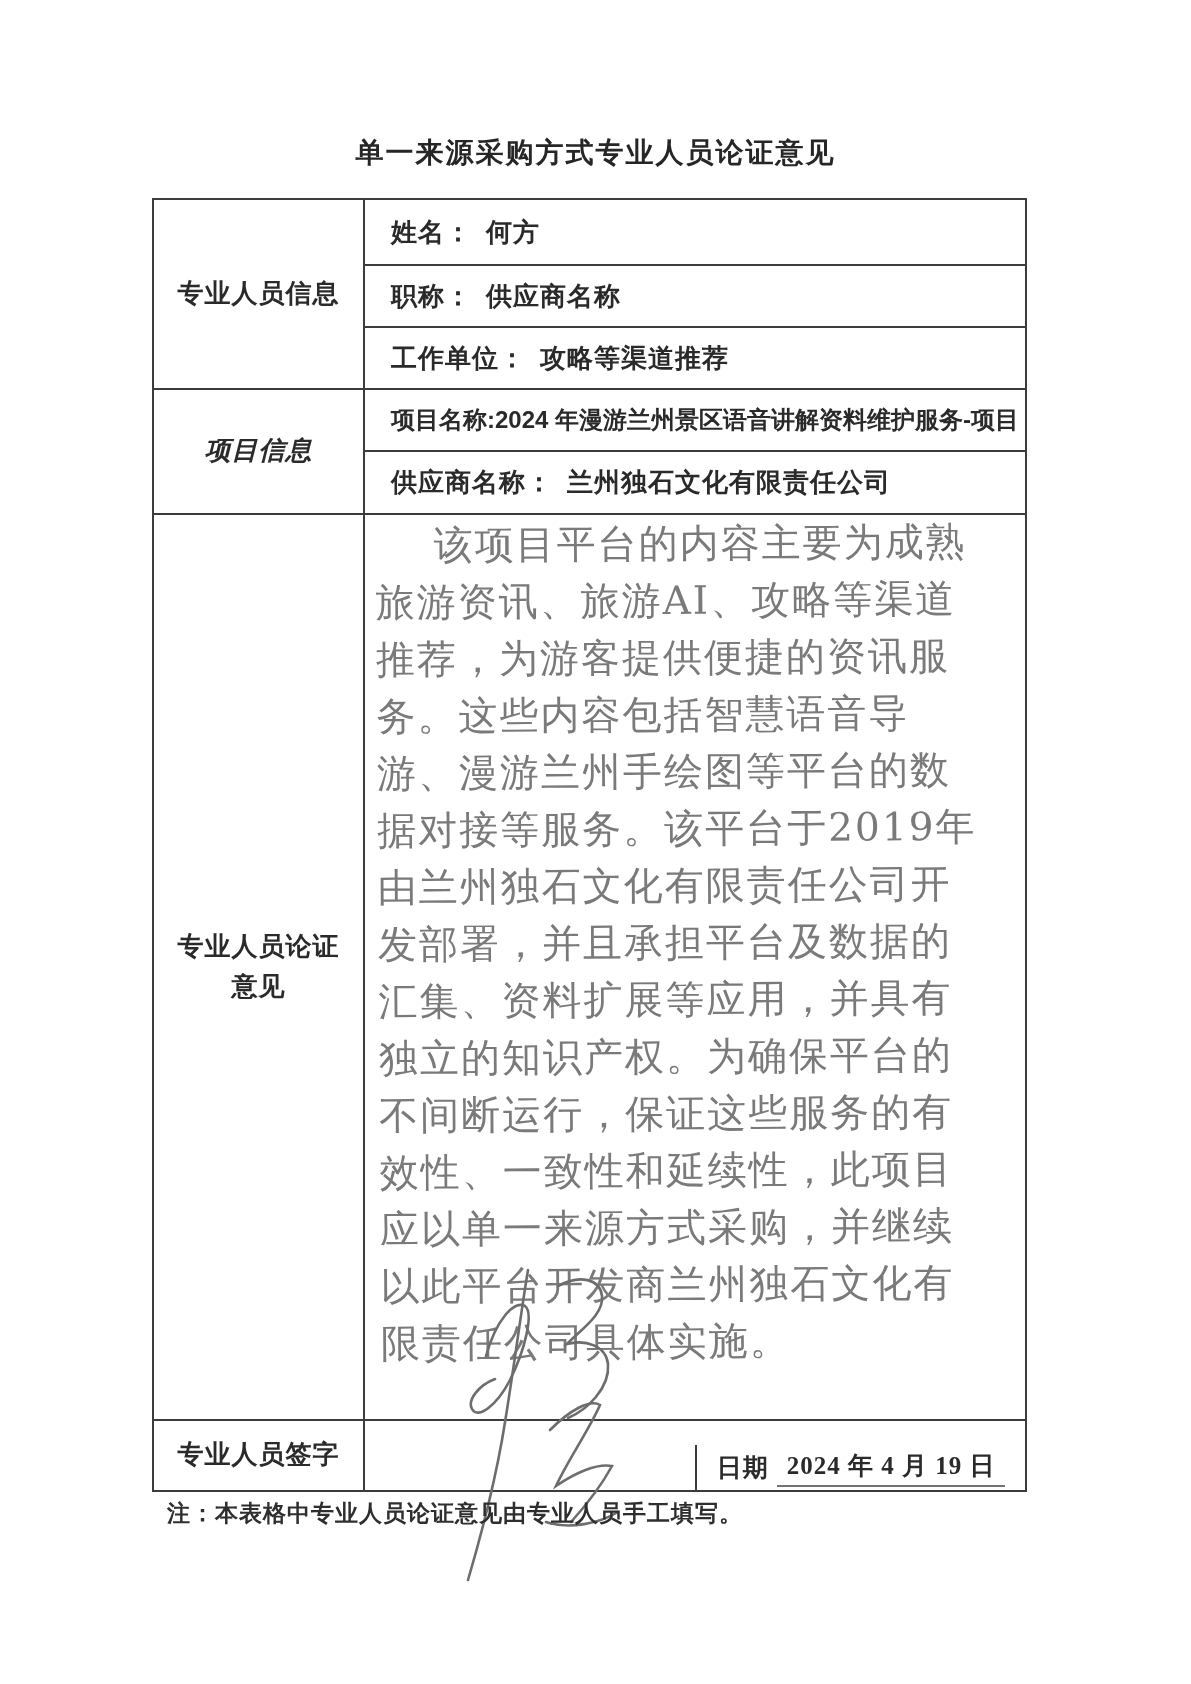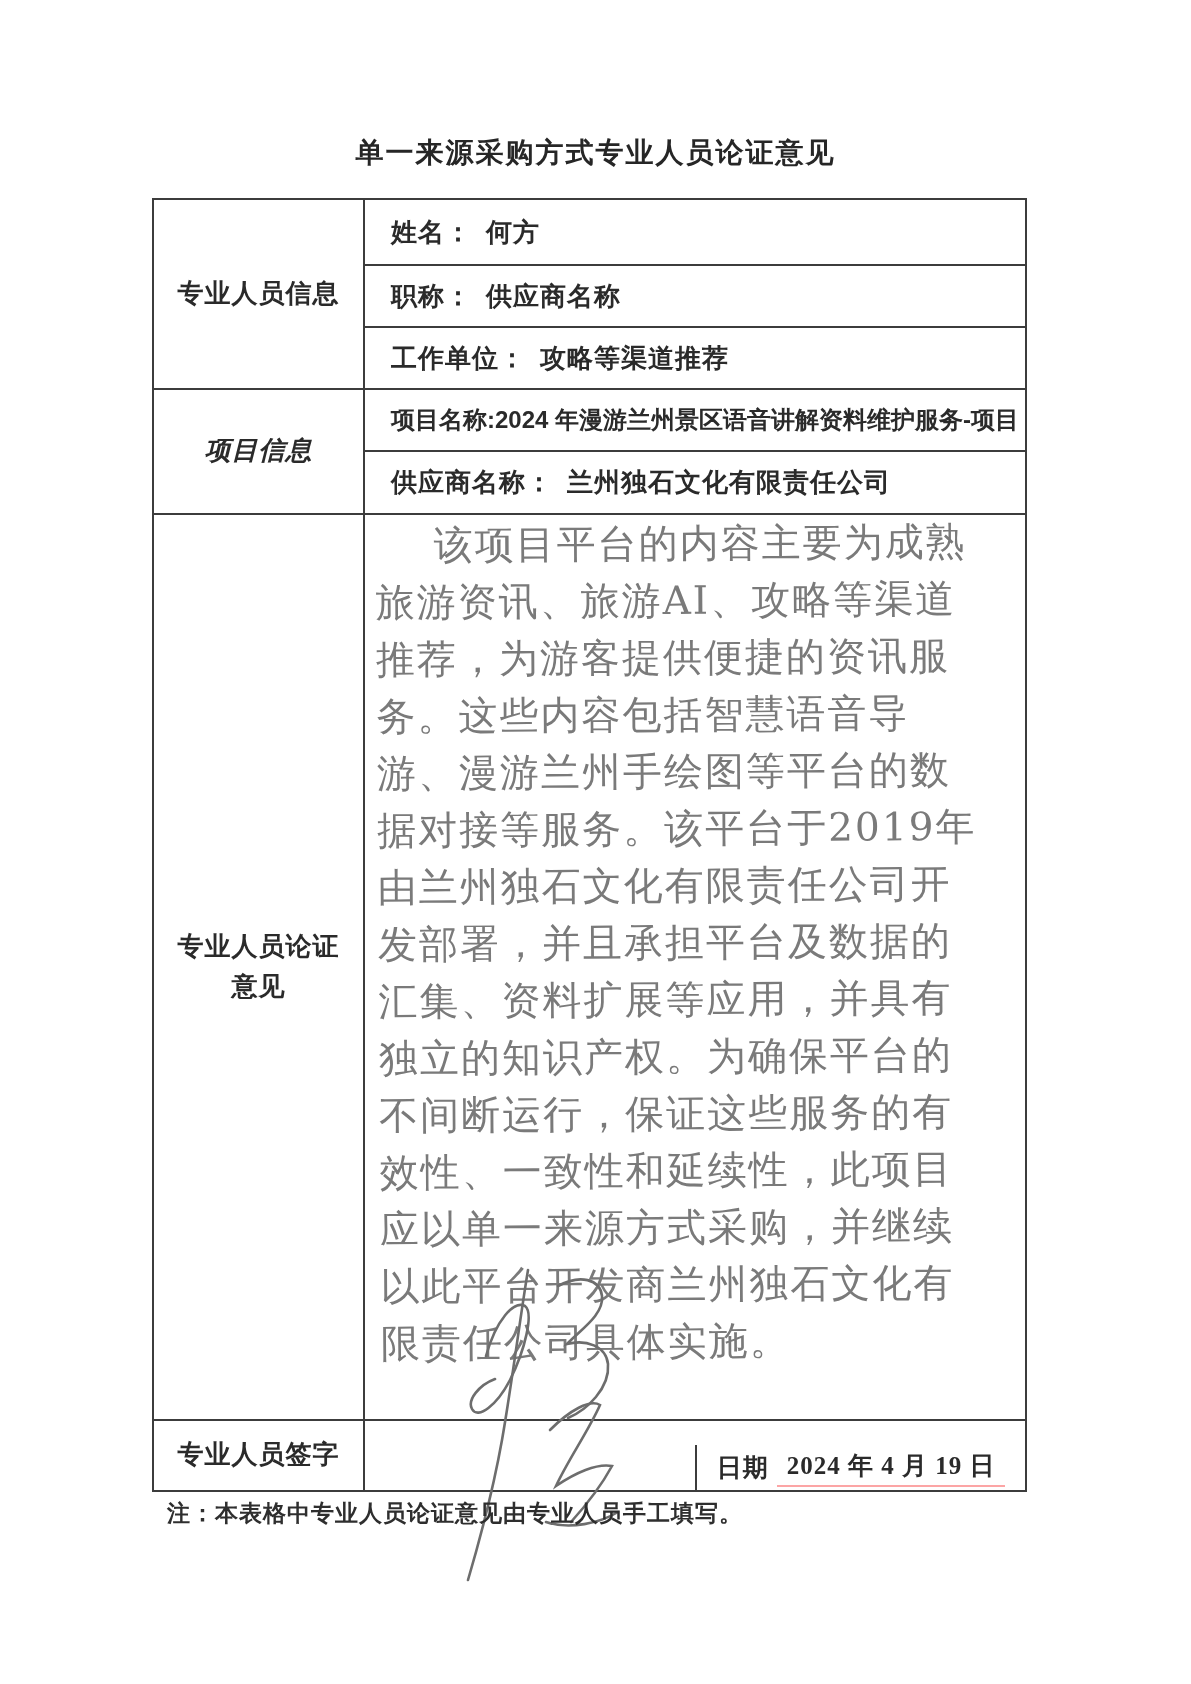--- a/index.html
+++ b/index.html
@@ -105,21 +105,21 @@
     display: flex;
     align-items: center;
     justify-content: center;
     font-size: 25px;
     font-weight: bold;
     letter-spacing: 1px;
     white-space: nowrap;
   }
   .date-value {
     display: inline-block;
-    border-bottom: 2px solid #fca5a5;
+    border-bottom: 2px solid #737373;
     padding: 0 10px 3px 10px;
     margin-left: 8px;
   }
   .footnote {
     position: absolute;
     left: 167px;
     top: 1498px;
     font-size: 23px;
     font-weight: bold;
     letter-spacing: 1px;

